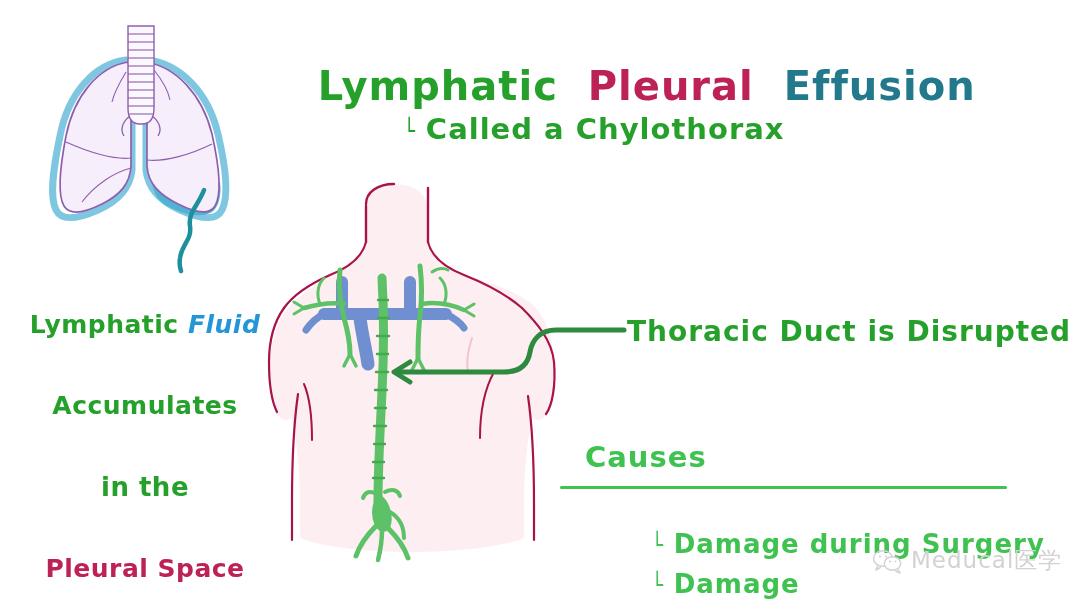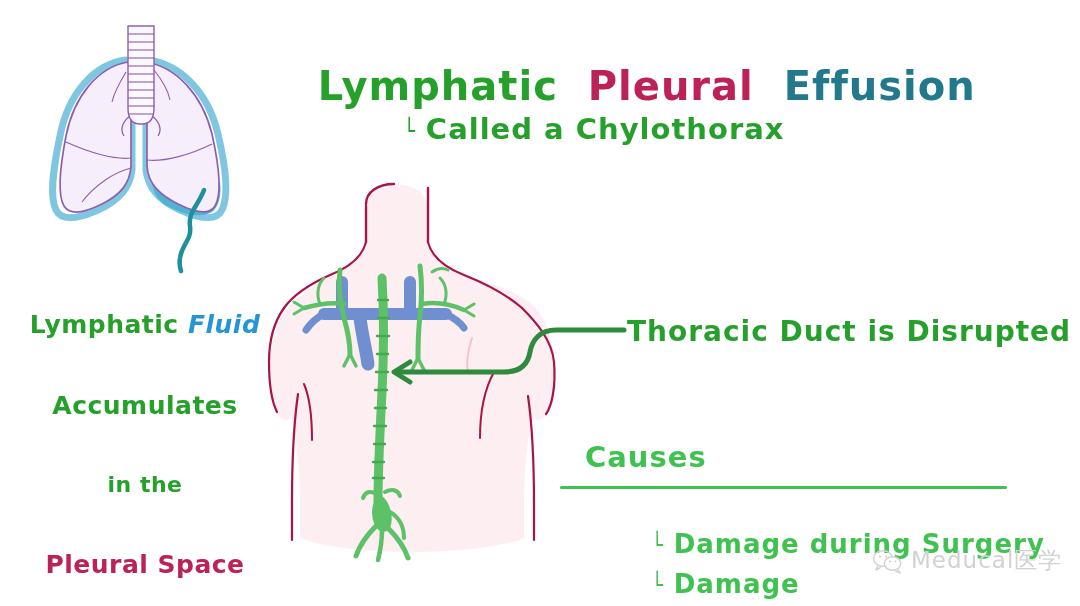--- a/index.html
+++ b/index.html
@@ -54,21 +54,21 @@
   .left-note {
     position: absolute;
     left: 14px;
     top: 262px;
     width: 262px;
     text-align: center;
     font-size: 25px;
     letter-spacing: 0.5px;
   }
   .left-note div { margin-bottom: 6px; }
-  .left-note .ln-small { font-size: 22px; }
+  .left-note .ln-small { font-size: 26px; }
 
   .duct-label {
     position: absolute;
     left: 627px;
     top: 318px;
     font-size: 28px;
     color: #25a02a;
     letter-spacing: 1px;
   }
 

